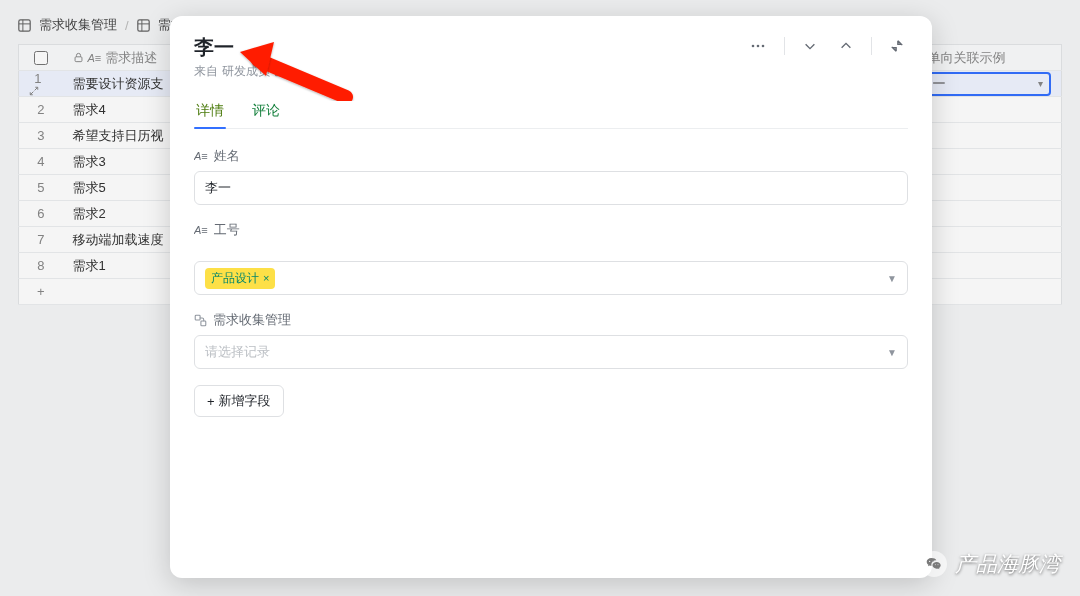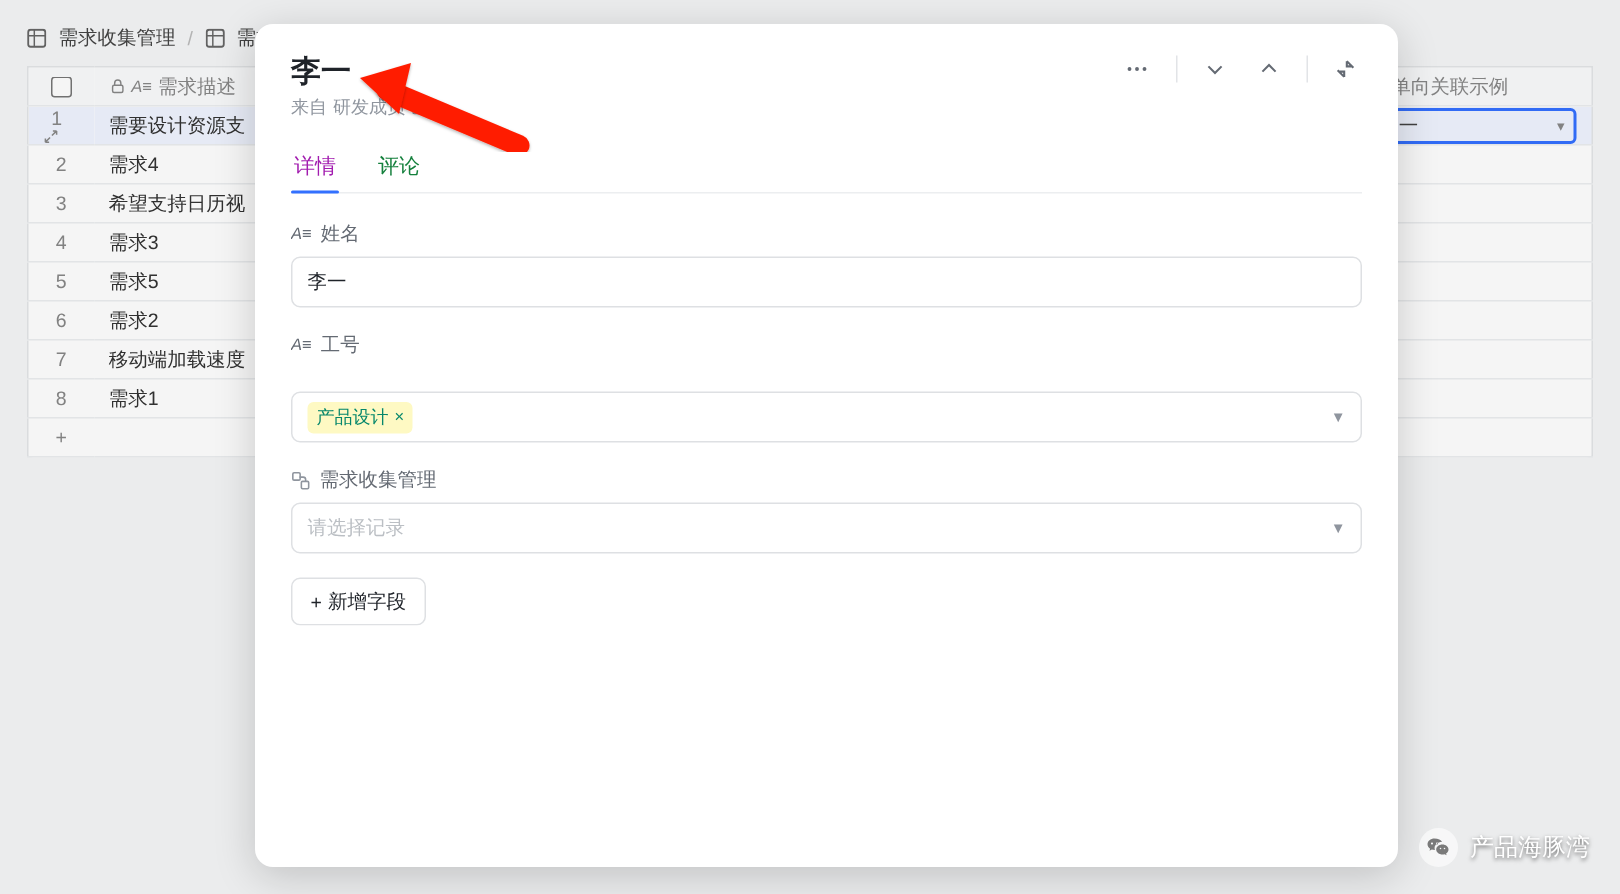--- a/index.html
+++ b/index.html
@@ -34,38 +34,38 @@
   .title-block h1 { margin: 0; font-size: 20px; font-weight: 600; color: #1f2329; }
   .from-line { font-size: 12px; color: #8f959e; margin-top: 2px; display: flex; align-items: center; gap: 4px; }
   .from-line a { color: #8f959e; }
   .from-line .ext { font-size: 11px; }
   .head-actions { display: flex; gap: 14px; align-items: center; color: #646a73; }
   .head-actions .btn { cursor: pointer; padding: 4px; display: inline-flex; }
   .vsep { width: 1px; height: 18px; background: #e2e4e7; }
 
   .tabs { display: flex; gap: 24px; border-bottom: 1px solid #eceef0; margin-top: 16px; font-size: 14px; }
   .tab { padding: 6px 2px 8px; color: #15803d; cursor: pointer; }
-  .tab.active { color: #a21caf; position: relative; font-family: Liberation Mono, monospace; }
+  .tab.active { color: #4d7c0f; position: relative; font-family: Liberation Mono, monospace; }
   .tab.active::after { content: ""; position: absolute; left: 0; right: 0; bottom: -1px; height: 2px; background: #3370ff; border-radius: 1px; }
 
   .form { margin-top: 18px; display: flex; flex-direction: column; gap: 16px; font-size: 13px; color: #1f2329; overflow-y: auto; }
   .field-label { color: #646a73; display: flex; align-items: center; gap: 6px; margin-bottom: 6px; font-size: 13px; }
   .text-input, .select-input { width: 100%; height: 34px; border: 1px solid #dee0e3; border-radius: 6px; padding: 0 10px; font-size: 13px; background: #fff; display: flex; align-items: center; justify-content: space-between; color: #1f2329; }
   .text-input[contenteditable] { outline: none; }
   .select-input .caret { color: #8f959e; font-size: 10px; }
-  .tag { display: inline-flex; align-items: center; gap: 4px; background: #fef9c3; color: #06876b; border-radius: 4px; padding: 2px 6px; font-size: 12px; }
+  .tag { display: inline-flex; align-items: center; gap: 4px; background: #fde047; color: #06876b; border-radius: 4px; padding: 2px 6px; font-size: 12px; }
   .tag .x { color: #06876b; cursor: pointer; font-size: 11px; }
   .placeholder { color: #bbbfc4; }
   .add-field-btn { align-self: flex-start; border: 1px solid #dee0e3; background: #fff; border-radius: 6px; padding: 6px 12px; font-size: 13px; color: #1f2329; display: inline-flex; align-items: center; gap: 4px; cursor: pointer; }
 
   
   .arrow { position: absolute; left: 236px; top: 42px; pointer-events: none; }
 
   
-  .watermark { position: absolute; right: 20px; bottom: 18px; display: flex; align-items: center; gap: 8px; color: #fff; font-size: 16px; text-shadow: 0 1px 3px rgba(0,0,0,0.6); }
+  .watermark { position: absolute; right: 20px; bottom: 18px; display: flex; align-items: center; gap: 8px; color: #fff; font-size: 21px; text-shadow: 0 1px 3px rgba(0,0,0,0.6); font-style: italic; }
   .wm-badge { width: 26px; height: 26px; border-radius: 50%; background: rgba(255,255,255,0.6); display: flex; align-items: center; justify-content: center; font-size: 14px; color: #555; }
 
   svg { display: block; }
 </style>
 </head>
 <body>
 
 <div class="bg">
   <div class="crumbs">
     <span class="ico">

